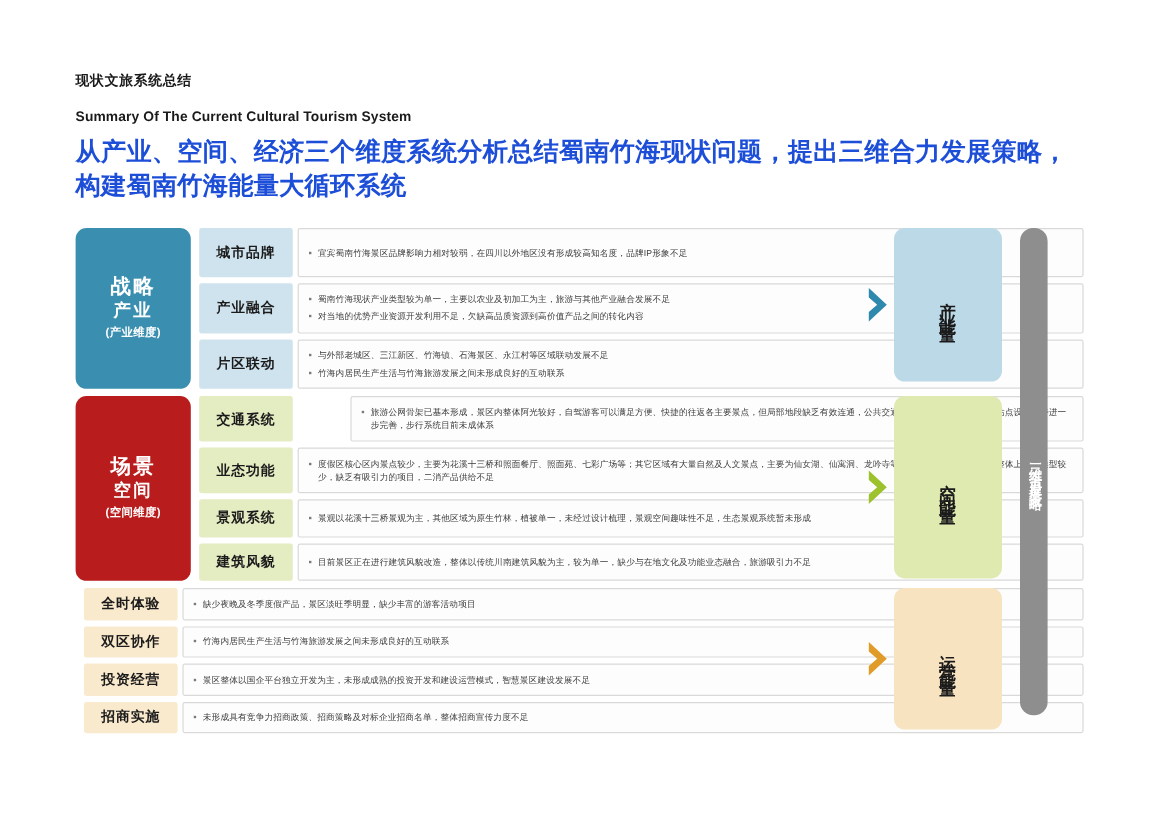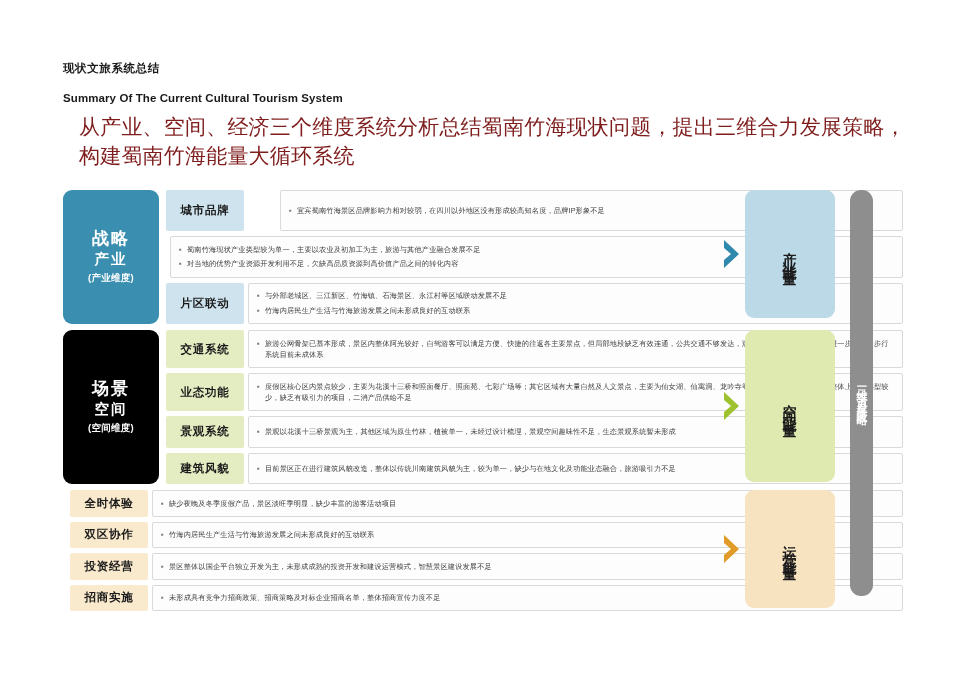--- a/index.html
+++ b/index.html
@@ -12,22 +12,22 @@
     position:relative;
   }
   .page{position:absolute; inset:0;}
 
   
   .kicker{position:absolute; left:63px; top:60px; width:700px;}
   .kicker-cn{font-size:11.5px; font-weight:bold; color:#1a1a1a; letter-spacing:.6px; line-height:16px;}
   .kicker-en{font-size:11.5px; font-weight:bold; color:#1a1a1a; letter-spacing:.1px; line-height:17px; margin-top:14px;}
 
   .headline{
-    position:absolute; left:79px; top:112px; width:845px;
-    font-size:21px; font-weight:normal; color:#7f1d1d;
+    position:absolute; left:63px; top:112px; width:845px;
+    font-size:21px; font-weight:bold; color:#1d4ed8;
     line-height:29px; letter-spacing:.2px;
   }
 
   
   .matrix{position:absolute; left:63px; top:190px; width:840px;}
 
   .band{display:flex; align-items:stretch; margin-bottom:6px;}
   .band:last-child{margin-bottom:0;}
 
   
@@ -104,30 +104,31 @@
   <div class="headline">从产业、空间、经济三个维度系统分析总结蜀南竹海现状问题，提出三维合力发展策略，构建蜀南竹海能量大循环系统</div>
 
   <div class="matrix" id="matrix">
       <div class="band" style="height: 134px;">
         <div class="dim" style="background: rgb(58, 143, 176);">
           <div class="dim-t1">战略</div>
           <div class="dim-t2">产业</div>
           <div class="dim-sub">(产业维度)</div>
         </div>
         <div class="rows">
-          <div class="row" style="flex: 1 1 0px; gap: 32px;">
+          <div class="row" style="flex: 1 1 0px;">
             <div class="rlabel" style="background: rgb(207, 227, 238);">城市品牌</div>
             <div class="rbody">
               <div class="bullet">
                 <span class="dot">▪</span>
                 <span class="txt">宜宾蜀南竹海景区品牌影响力相对较弱，在四川以外地区没有形成较高知名度，品牌IP形象不足</span>
               </div>
             </div>
           </div>
           <div class="row" style="flex: 1 1 0px;">
+            <div class="rlabel" style="background: rgb(207, 227, 238);">产业融合</div>
             <div class="rbody">
               <div class="bullet">
                 <span class="dot">▪</span>
                 <span class="txt">蜀南竹海现状产业类型较为单一，主要以农业及初加工为主，旅游与其他产业融合发展不足</span>
               </div>
               <div class="bullet">
                 <span class="dot">▪</span>
                 <span class="txt">对当地的优势产业资源开发利用不足，欠缺高品质资源到高价值产品之间的转化内容</span>
               </div>
             </div>
@@ -141,27 +142,27 @@
               </div>
               <div class="bullet">
                 <span class="dot">▪</span>
                 <span class="txt">竹海内居民生产生活与竹海旅游发展之间未形成良好的互动联系</span>
               </div>
             </div>
           </div>
         </div>
       </div>
       <div class="band" style="height: 154px;">
-        <div class="dim" style="background: #000000;">
+        <div class="dim" style="background: #b91c1c;">
           <div class="dim-t1">场景</div>
           <div class="dim-t2">空间</div>
           <div class="dim-sub">(空间维度)</div>
         </div>
         <div class="rows">
-          <div class="row" style="flex: 1 1 0px;">
+          <div class="row" style="flex: 1 1 0px; gap: 44px;">
             <div class="rlabel" style="background: rgb(228, 236, 194);">交通系统</div>
             <div class="rbody">
               <div class="bullet">
                 <span class="dot">▪</span>
                 <span class="txt">旅游公网骨架已基本形成，景区内整体阿光较好，自驾游客可以满足方便、快捷的往返各主要景点，但局部地段缺乏有效连通，公共交通不够发达，观光车网线及站点设置有待进一步完善，步行系统目前未成体系</span>
               </div>
             </div>
           </div>
           <div class="row" style="flex: 1 1 0px;">
             <div class="rlabel" style="background: rgb(228, 236, 194);">业态功能</div>

